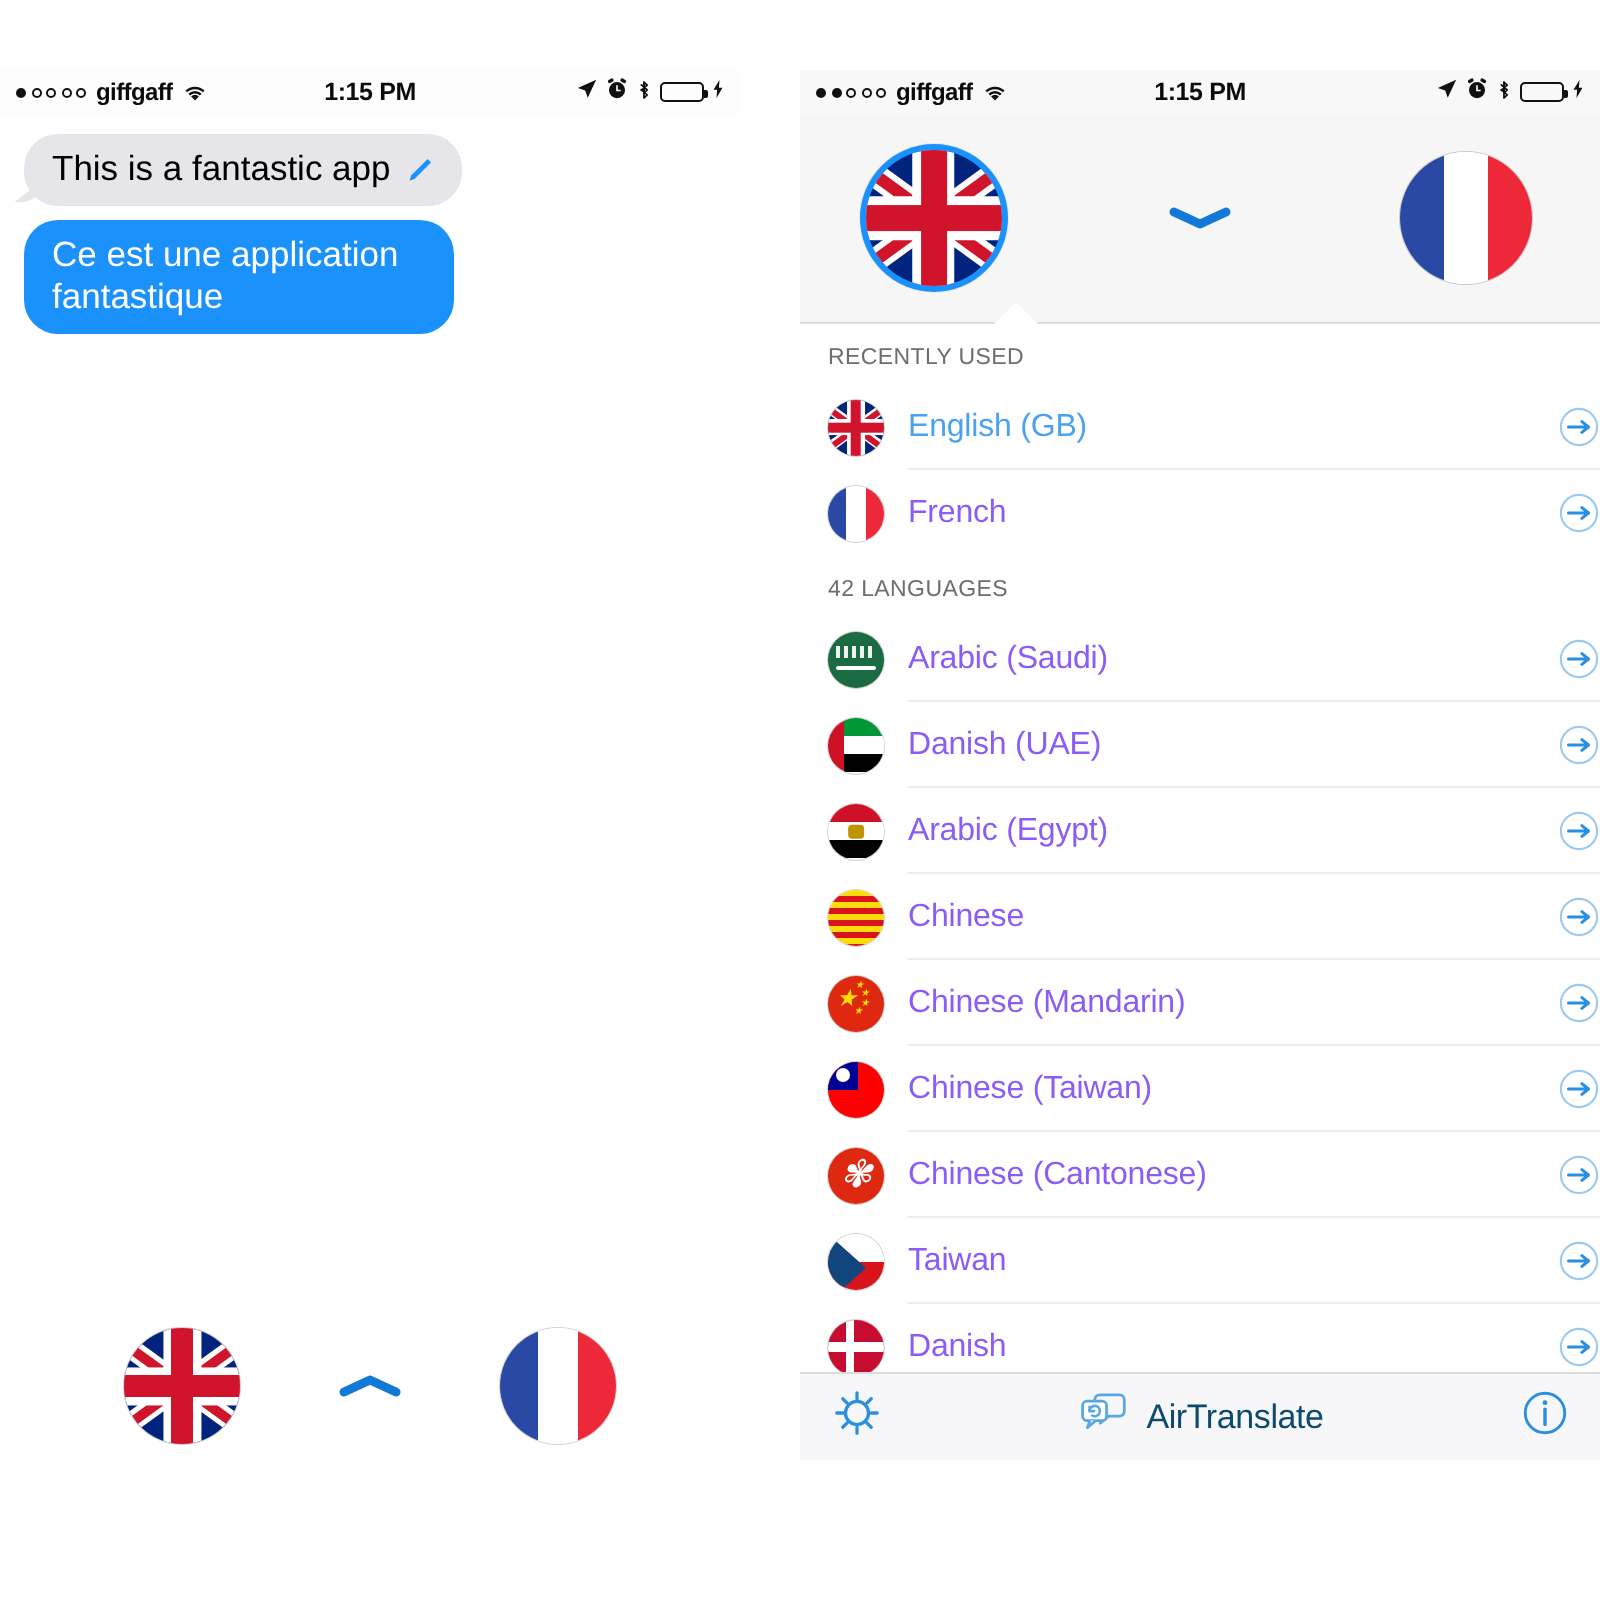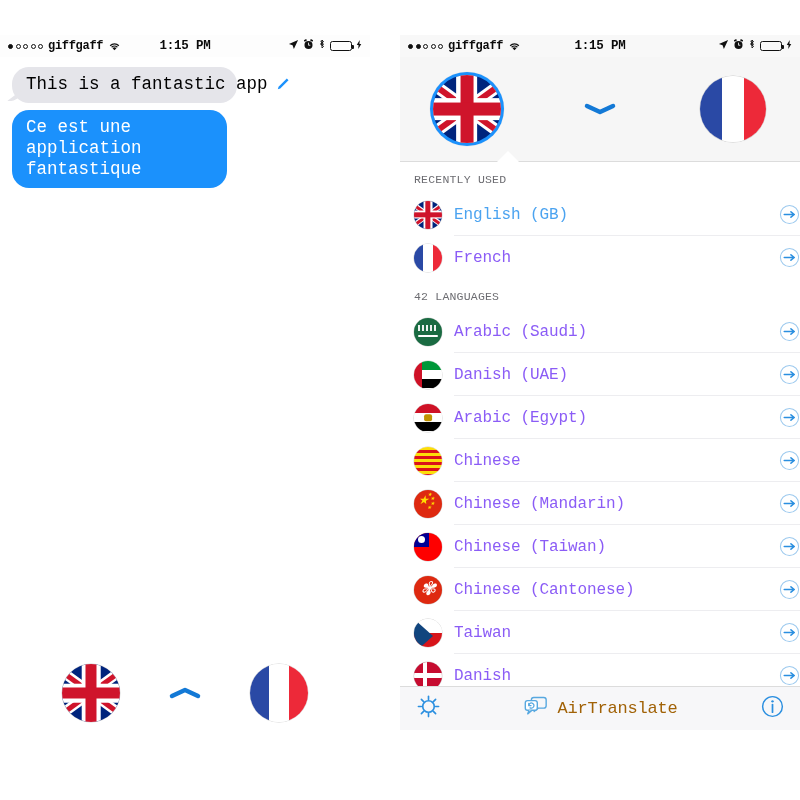--- a/index.html
+++ b/index.html
@@ -2,21 +2,21 @@
 <html><head>
 <meta charset="utf-8">
 <style>
   * { box-sizing: border-box; margin: 0; padding: 0; }
   html, body {
     width: 800px; height: 800px;
     background: #ffffff;
     font-family: "Liberation Sans", sans-serif;
     overflow: hidden;
   }
-  .screens { position: relative; width: 671px; height: 800px; font-family: Liberation Mono, monospace; }
+  .screens { position: relative; width: 671px; height: 800px; }
 
   
   .panel-left {
     position: absolute; left: 0; top: 35px;
     width: 370px; height: 730px;
     background: #ffffff;
   }
   
   .panel-right {
     position: absolute; left: 400px; top: 35px;
@@ -194,21 +194,21 @@
   .arrow-btn { width: 21px; height: 21px; flex: 0 0 auto; }
 
   
   .toolbar {
     position: absolute; left: 0; bottom: 35px;
     width: 400px; height: 44px;
     background: #f7f7f9; border-top: 1px solid #dcdcdc;
     display: flex; align-items: center; padding: 0 16px;
   }
   .toolbar .mid { flex: 1; display: flex; align-items: center; justify-content: center; gap: 9px; }
-  .toolbar .brand { font-size: 17px; color: #a16207; letter-spacing: -0.2px; }
+  .toolbar .brand { font-size: 17px; color: #0c4a6e; letter-spacing: -0.2px; }
 </style>
 </head>
 <body>
 
 <div class="screens">
 
   <div class="panel-left">
 
     <div class="statusbar">
       <div class="sb-left">

